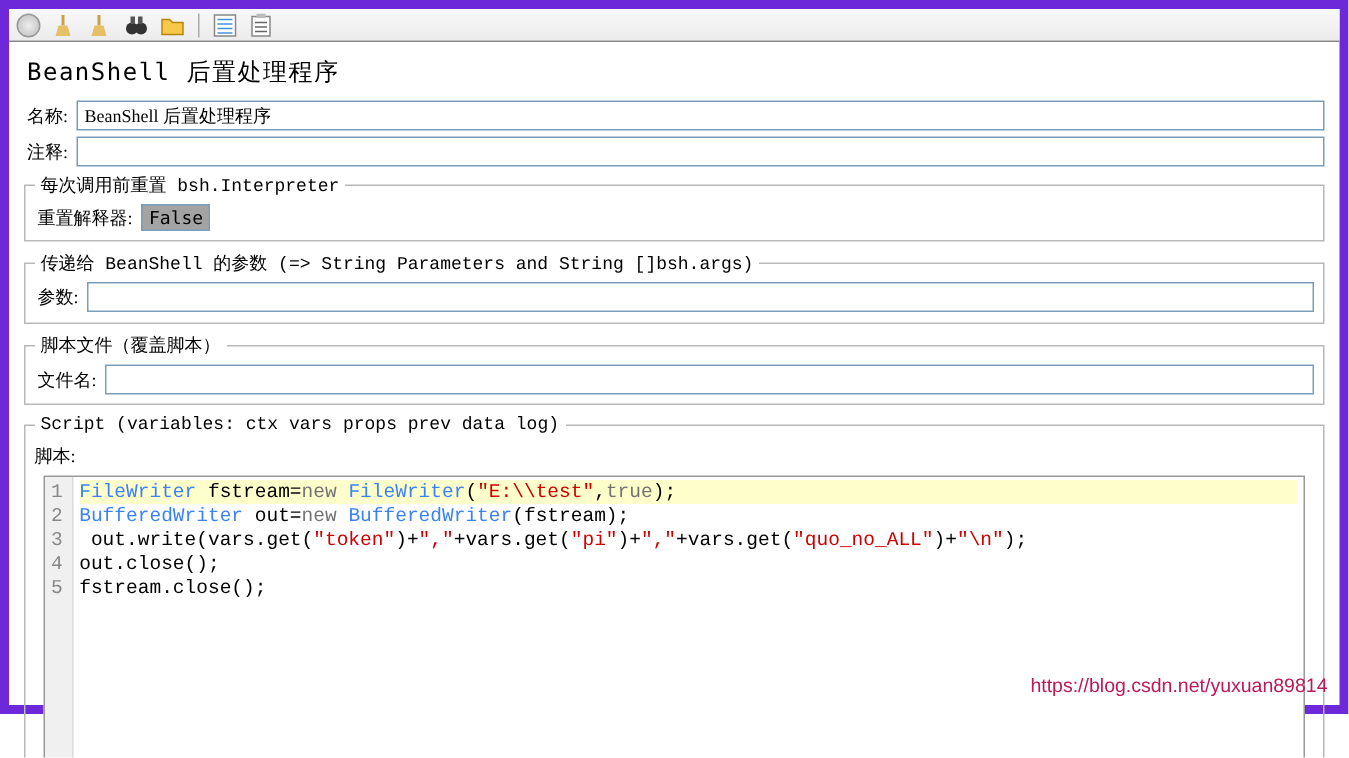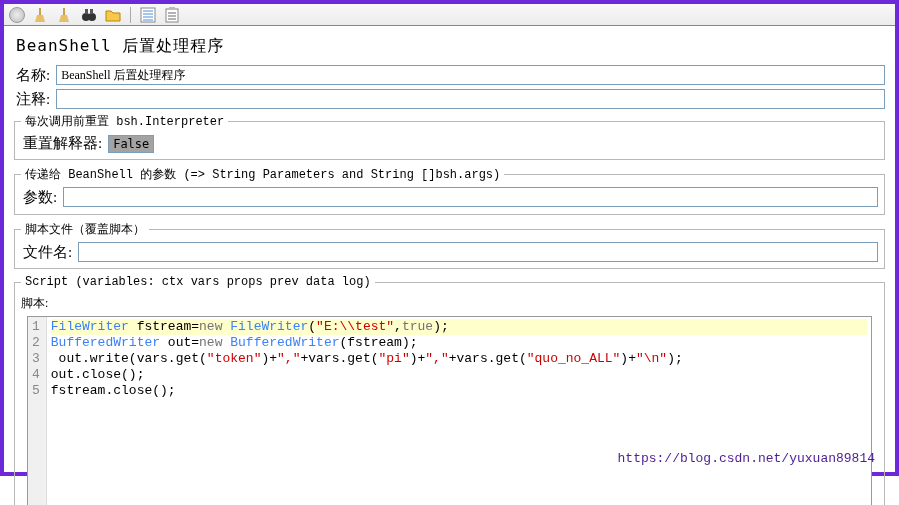--- a/index.html
+++ b/index.html
@@ -1,37 +1,37 @@
 <!DOCTYPE html>
 <html><head>
 <meta charset="utf-8">
 <style>
   * { box-sizing: border-box; margin: 0; padding: 0; }
   html, body { width: 899px; height: 505px; font-family: "SimSun", "宋体", serif; font-size: 12px; background: #fff; overflow: hidden; }
-  .outer { border: 4px solid #6d28d9; width: 899px; height: 476px; background: #fff; position: relative; }
+  .outer { border: 6px solid #6d28d9; width: 899px; height: 476px; background: #fff; position: relative; }
   .toolbar { height: 22px; background: linear-gradient(#f8f8f8, #ececec); border-bottom: 1px solid #888; display: flex; align-items: center; padding: 0 4px; gap: 6px; }
   .toolbar .sep { width: 1px; height: 16px; background: #aaa; margin: 0 2px; }
   .tb-icon { width: 18px; height: 18px; display: flex; align-items: center; justify-content: center; }
   .panel { padding: 6px 10px 0 10px; }
   .title { font-size: 16px; font-family: "SimSun", monospace; padding: 4px 0 8px 2px; letter-spacing: 1px; }
   .field-row { display: flex; align-items: center; margin-bottom: 4px; gap: 4px; }
-  .field-row label { font-size: 15px; white-space: nowrap; padding: 0 2px; }
+  .field-row label { font-size: 12px; white-space: nowrap; padding: 0 2px; }
   .text-input { flex: 1; border: 1px solid #7a9db9; background: #fff; height: 20px; padding: 1px 4px; font-family: inherit; font-size: 12px; }
   fieldset { border: 1px solid #b8b8b8; margin: 4px 0 6px 0; padding: 4px 6px 6px 6px; position: relative; }
   fieldset legend { font-size: 12px; padding: 0 4px; font-family: Liberation Mono, monospace; }
   .readonly-box { border: 1px solid #7a9db9; background: #a3a3a3; height: 18px; padding: 1px 4px; display: inline-block; min-width: 40px; font-family: monospace; }
   .script-label-row { display: flex; justify-content: flex-start; padding-right: 10px; font-size: 12px; margin-top: 2px; }
   .editor { border: 1px solid #999; margin: 4px 6px 0 6px; height: 210px; display: flex; background: #fff; font-family: Consolas, "Courier New", monospace; font-size: 13px; }
   .gutter { background: #f0f0f0; border-right: 1px solid #ddd; text-align: right; color: #888; padding: 2px 6px 2px 4px; user-select: none; line-height: 16px; }
   .code { flex: 1; padding: 2px 4px; line-height: 16px; white-space: pre; overflow: hidden; }
   .hl-line { background: #ffffcc; display: inline-block; width: 100%; }
   .kw { color: #737373; }
   .cls { color: #3b82f6; }
   .str { color: #cc0000; }
-  .watermark { position: absolute; right: 20px; bottom: 6px; color: #4c1d95; font-size: 13px; font-family: Liberation Mono, monospace; }
+  .watermark { position: absolute; right: 8px; bottom: 6px; color: #be185d; font-size: 13px; font-family: Liberation Sans, sans-serif; }
   .icon-circle { width: 16px; height: 16px; border-radius: 50%; background: radial-gradient(#eee,#bbb); border:1px solid #999; }
 </style>
 </head>
 <body>
 
 <div class="outer">
   <div class="toolbar">
     <span class="tb-icon">
         <span class="icon-circle"></span>
       </span>

